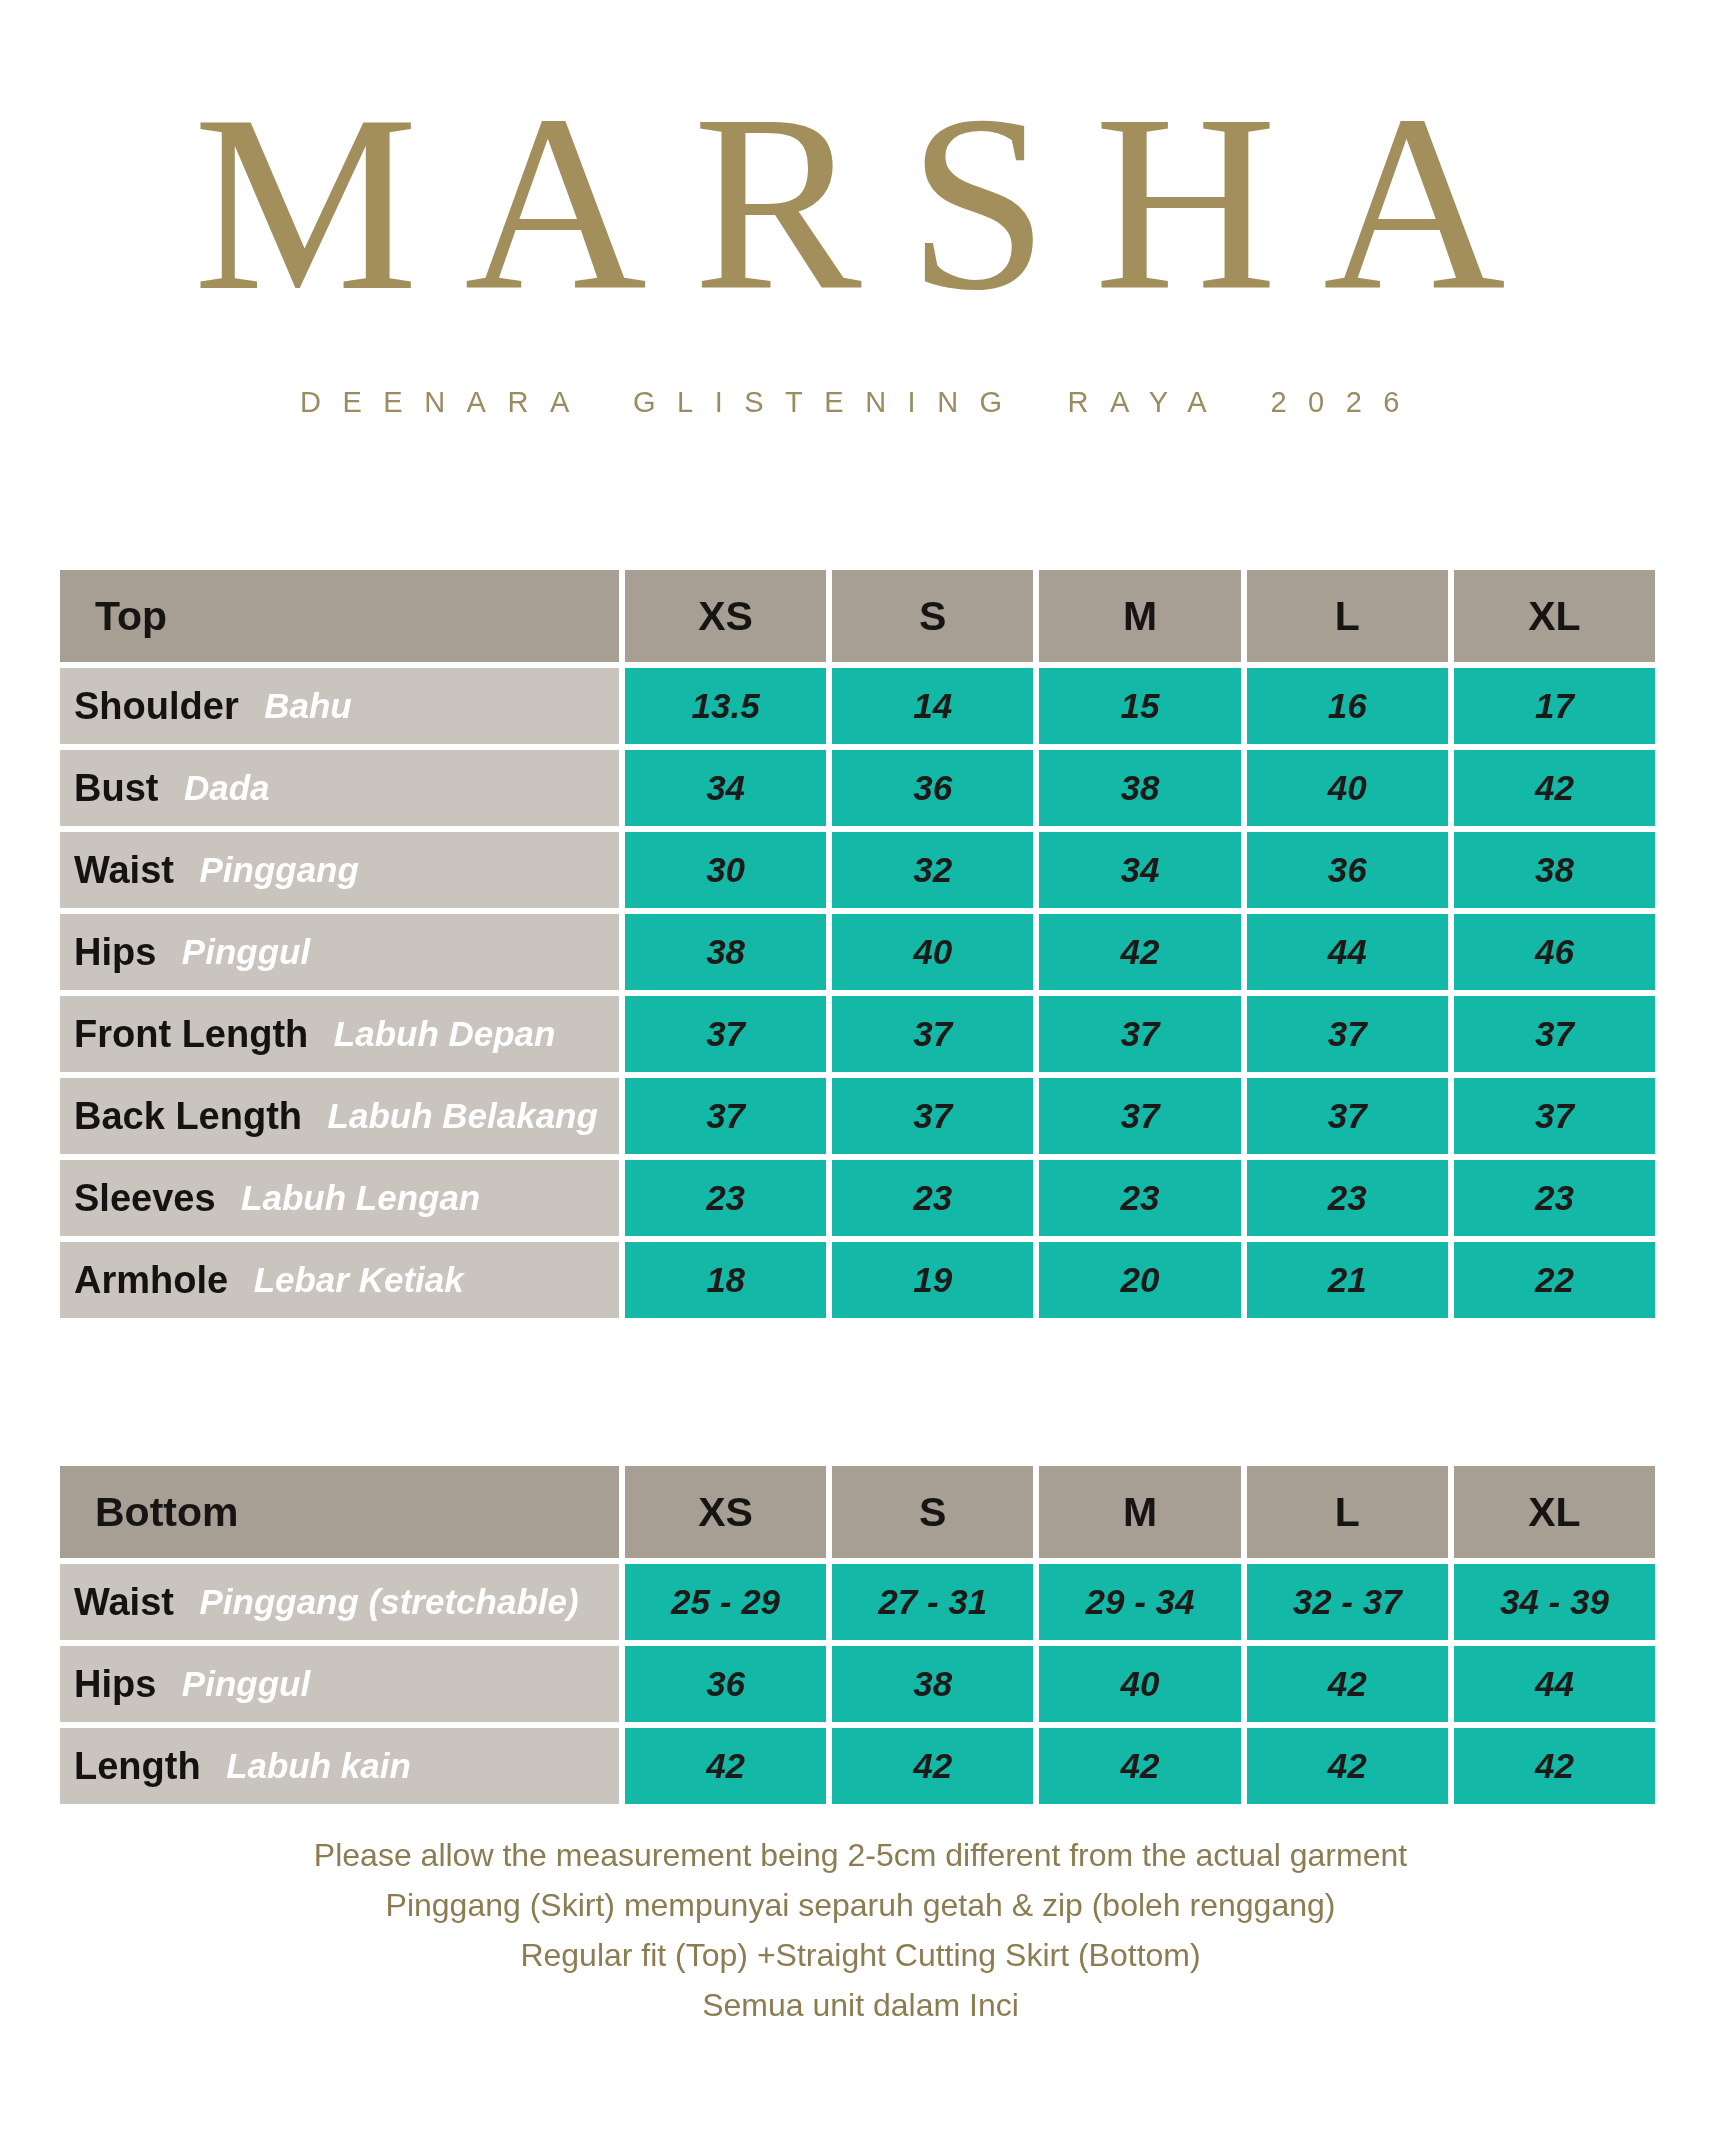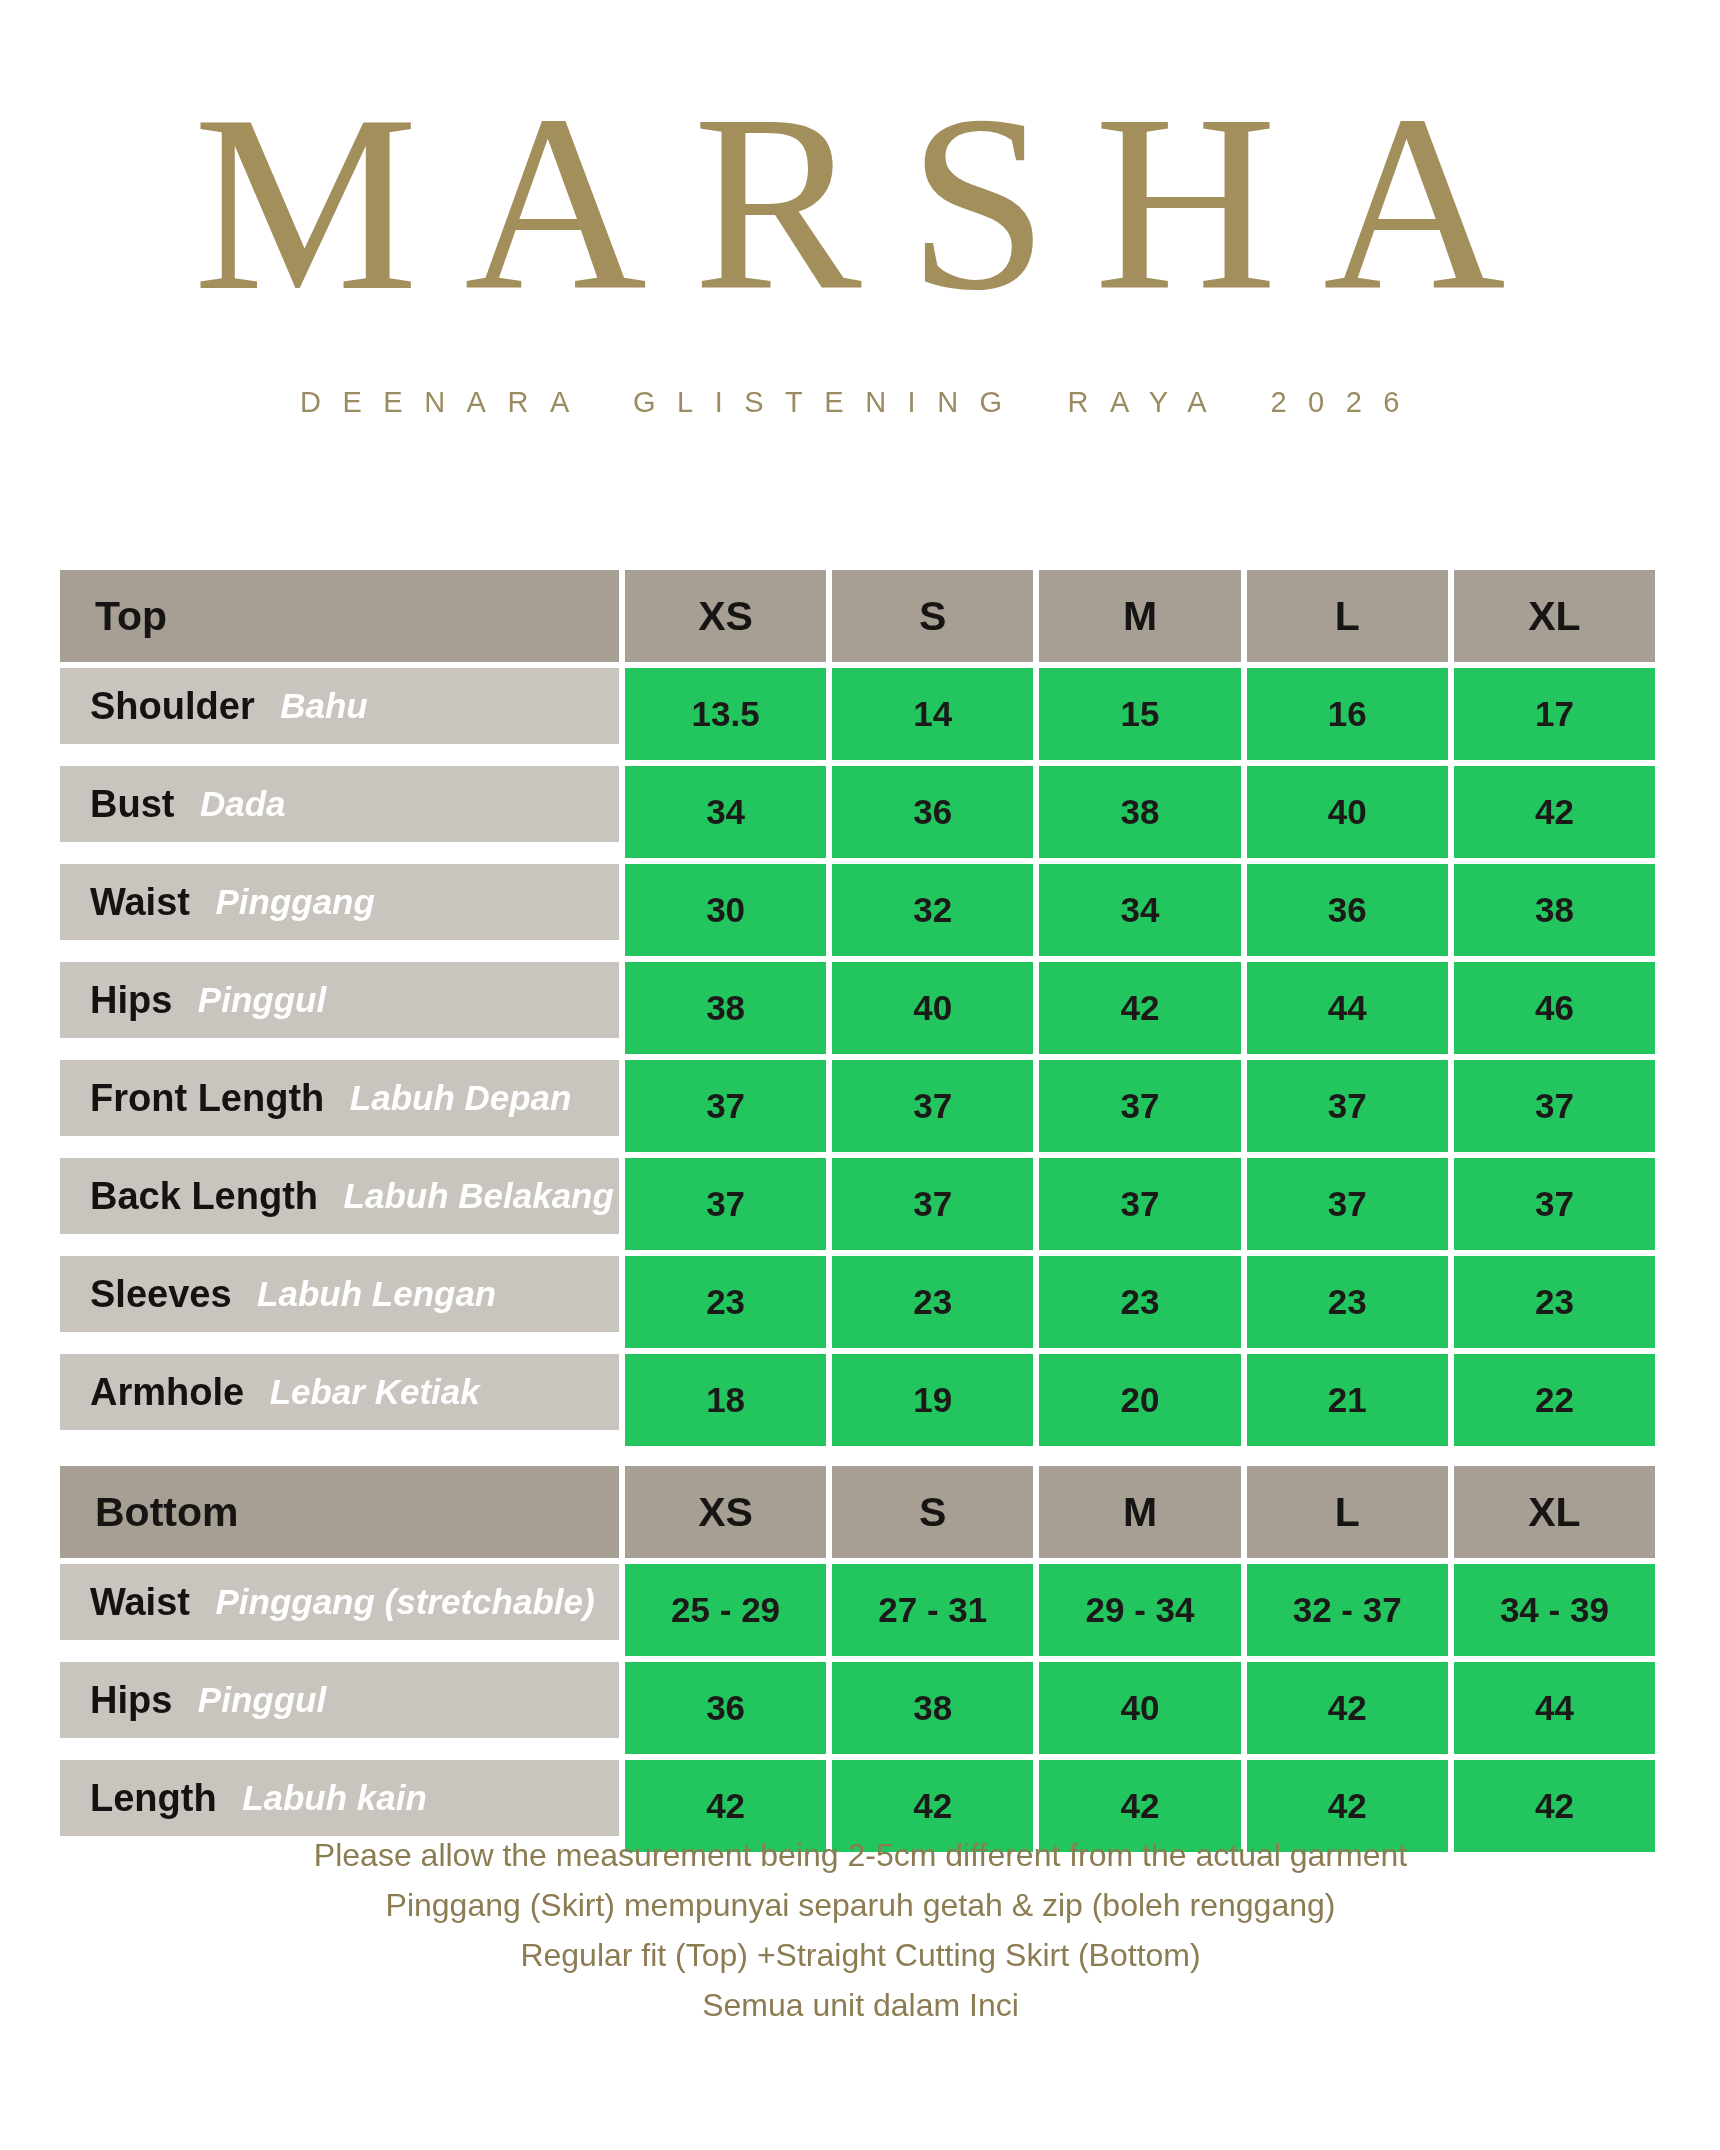--- a/index.html
+++ b/index.html
@@ -42,34 +42,35 @@
   .cell{
     display:flex;align-items:center;justify-content:center;
   }
   .cell.head{
     background:#a79e94;height:92px;
     font-size:41px;font-weight:700;color:#161514;
   }
   .cell.head.first{justify-content:flex-start;padding-left:35px;box-sizing:border-box;}
   .cell.rowlabel{
     background:#c9c4bd;height:76px;
-    justify-content:flex-start;padding-left:30px;box-sizing:border-box;
+    justify-content:flex-start;padding-left:14px;box-sizing:border-box;
     white-space:nowrap;overflow:hidden;
   }
   .rowlabel .lbl{
     font-size:38px;font-weight:700;color:#141312;
   }
   .rowlabel .tr{
     font-size:35px;font-weight:600;font-style:italic;color:#ffffff;
     margin-left:25.5px;
   }
   .cell.val{
-    background:#22c55e;height:92px;
+    background:#14b8a6;height:76px;
     font-size:35px;font-weight:600;color:#1b1a19;
     letter-spacing:0px;
+    font-style:italic;
   }
   
   .footer-notes{
     position:absolute;top:1830px;left:0;width:1721px;
     text-align:center;color:#8c7c52;
     font-size:32px;line-height:50px;
     font-weight:400;
   }
 </style>
 </head>

